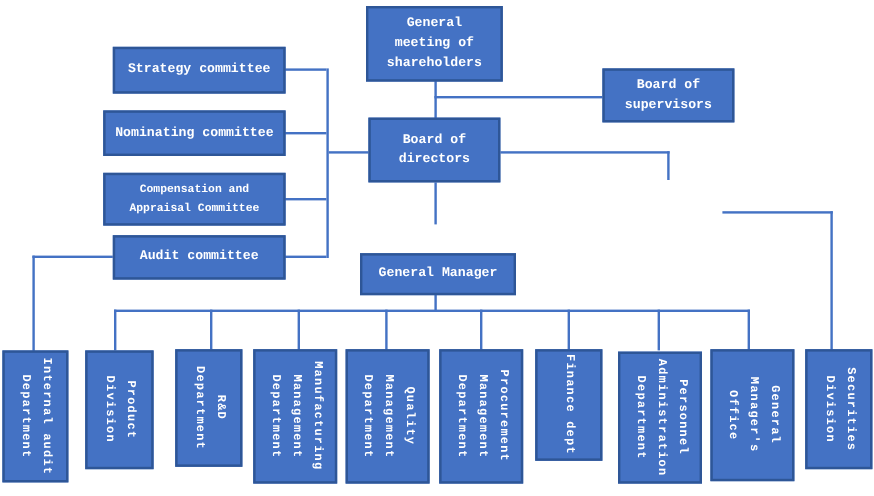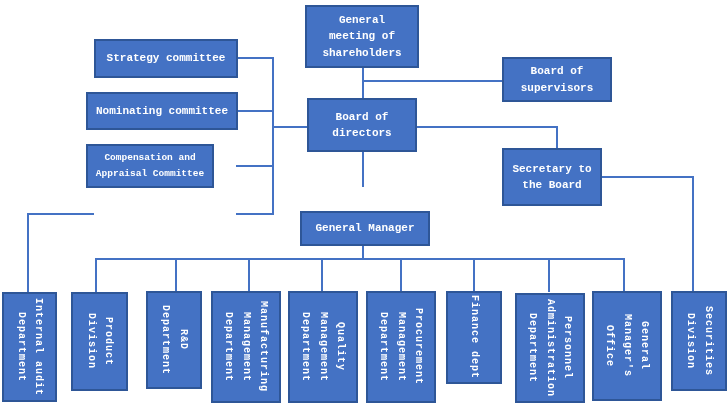--- a/index.html
+++ b/index.html
@@ -24,21 +24,21 @@
   }
   .line { position:absolute; background:#4472C4; }
   
   #n-general-meeting   { left:305px; top:5px;   width:114px; height:63px; }
   #n-board-supervisors { left:502px; top:57px;  width:110px; height:45px; }
   #n-board-directors   { left:307px; top:98px;  width:110px; height:54px; }
   #n-secretary-board   { left:502px; top:148px; width:100px; height:58px; }
   #n-general-manager   { left:300px; top:187px; width:130px; height:35px;margin-top:24px; }
   #n-strategy          { left:94px;  top:39px;  width:144px; height:39px; }
   #n-nominating        { left:86px;  top:92px;  width:152px; height:38px; }
-  #n-compensation      { left:86px;  top:144px; width:128px; height:44px; }
+  #n-compensation      { left:86px;  top:144px; width:152px; height:44px; }
   #n-audit             { left:94px;  top:196px; width:144px; height:37px; }
   #n-internal-audit    { left:2px;   top:292px; width:55px;  height:110px; }
   #n-product           { left:71px;  top:292px; width:57px;  height:99px; }
   #n-rd                { left:146px; top:291px; width:56px;  height:98px; }
   #n-manufacturing     { left:211px; top:291px; width:70px;  height:112px; }
   #n-quality           { left:288px; top:291px; width:70px;  height:112px; }
   #n-procurement       { left:366px; top:291px; width:70px;  height:112px; }
   #n-finance           { left:446px; top:291px; width:56px;  height:93px; }
   #n-personnel         { left:515px; top:293px; width:70px;  height:110px; }
   #n-gm-office         { left:592px; top:291px; width:70px;  height:110px; }
@@ -81,37 +81,36 @@
 shareholders</span>
   </div>
   <div class="node" id="n-board-supervisors">
     <span>Board of
 supervisors</span>
   </div>
   <div class="node" id="n-board-directors">
     <span>Board of
 directors</span>
   </div>
-  <div class="node" id="n-secretary-board">
-    <span>Secretary to
-the Board</span>
-  </div>
   <div class="node" id="n-general-manager">
     <span>General Manager</span>
   </div>
 
   <div class="node" id="n-nominating">
     <span>Nominating committee</span>
   </div>
   <div class="node" id="n-strategy">
     <span>Strategy committee</span>
   </div>
   <div class="node small" id="n-compensation">
     <span>Compensation and
 Appraisal Committee</span>
+  </div>
+  <div class="node" id="n-audit">
+    <span>Audit committee</span>
   </div>
 
   <div class="node vnode" id="n-internal-audit">
     <span>Internal audit
 Department</span>
   </div>
   <div class="node vnode" id="n-product">
     <span>Product
 Division</span>
   </div>

